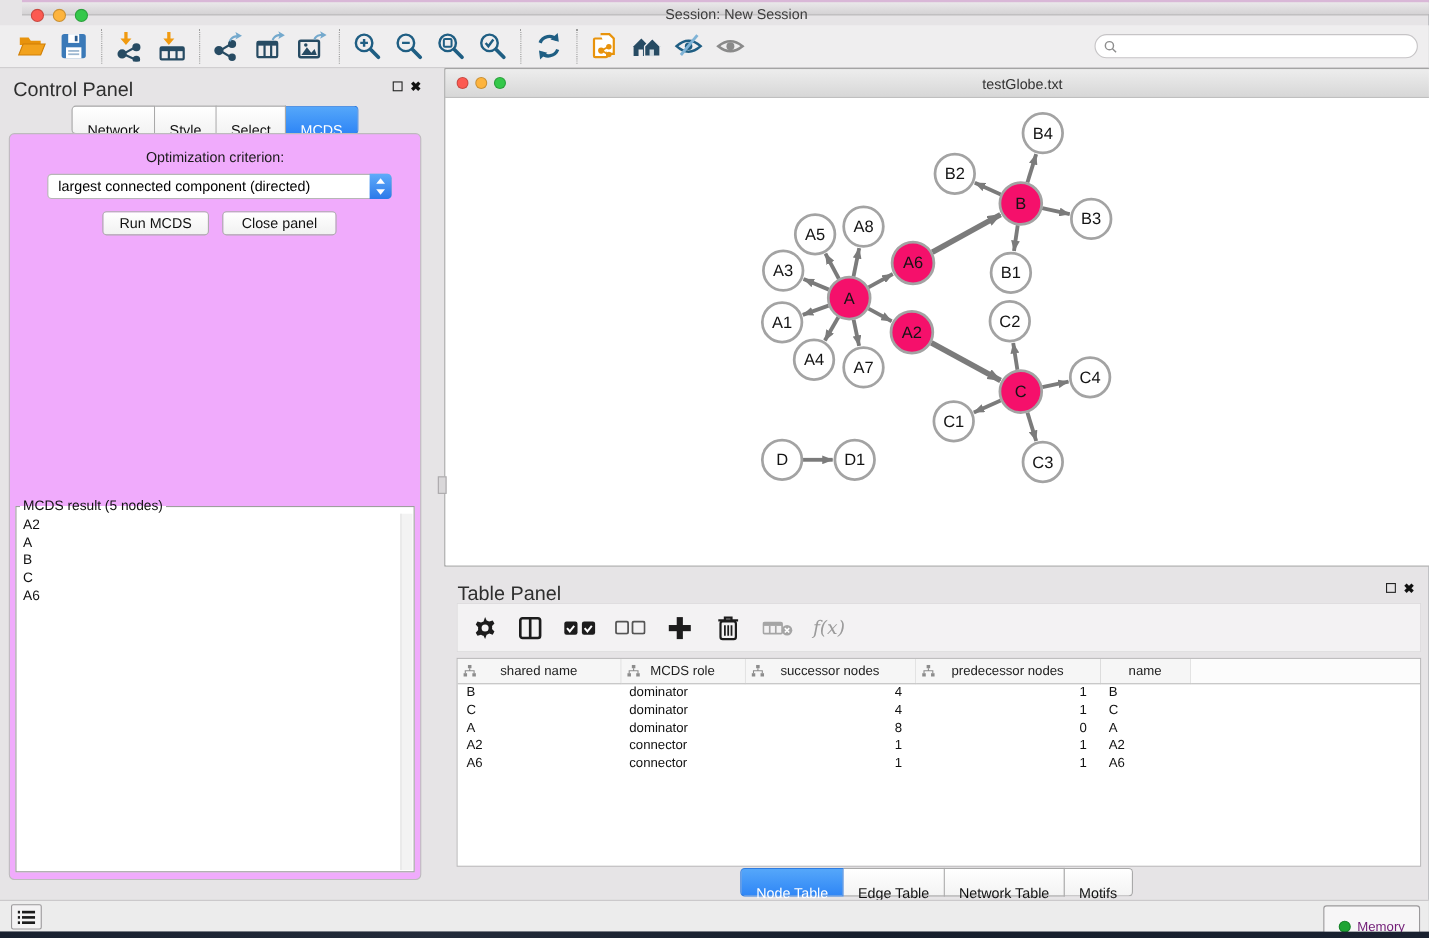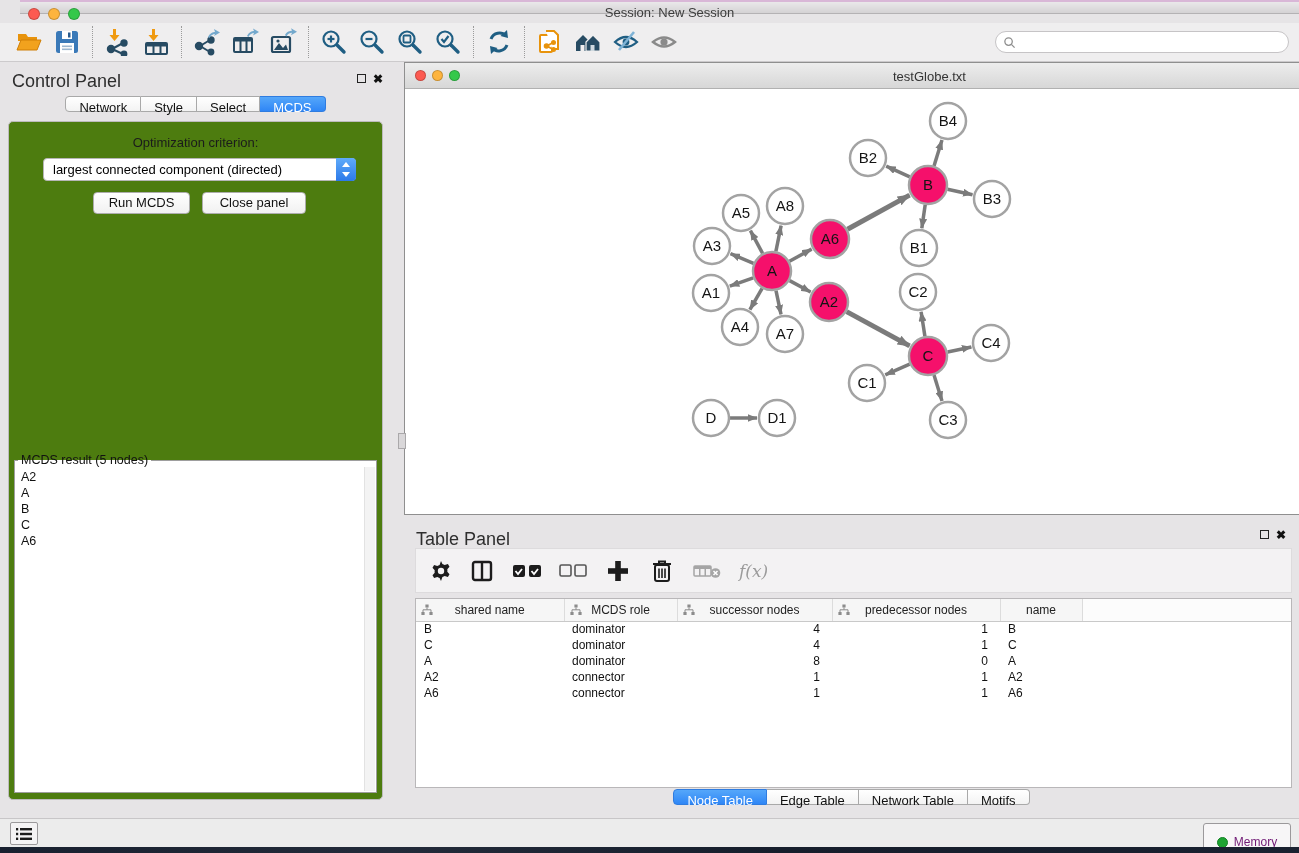--- a/index.html
+++ b/index.html
@@ -28,27 +28,27 @@
   .ic-stroke { fill:none; stroke:#1f5e83; stroke-width:2.2; }
 
   
   .control-panel { position:absolute; left:0; top:62px; width:391px; height:750px; }
   .panel-head-title { position:absolute; left:12px; top:9px; font-size:18px; color:#2e2e2e; }
   .float-ico { position:absolute; width:9px; height:9px; border:1.5px solid #222; display:inline-block; }
   .close-ico { position:absolute; font-size:12px; font-weight:bold; color:#111; line-height:12px; }
   .cp-float { right:25px; top:12px; } .cp-close { right:8px; top:11px; }
   .seg-tabs { display:flex; }
   .seg-tab { border:1px solid #a9a9a9; border-left:none; background:linear-gradient(#ffffff,#f3f3f3);
-    font-size:13px; color:#111; padding:1px 13px; height:16px; line-height:20px; }
+    font-size:13px; color:#111; padding:12px 13px; height:16px; line-height:20px; }
   .seg-tab:first-child { border-left:1px solid #a9a9a9; border-radius:4px 0 0 4px; }
   .seg-tab:last-child { border-radius:0 4px 4px 0; }
   .seg-tab.active { background:linear-gradient(#55a7fa,#2f86f6); color:#fff; border-color:#2f7ce0; }
   .cp-tabs-row { position:absolute; left:0; top:34px; width:100%; display:flex; justify-content:center; }
   .cp-body { position:absolute; left:8px; top:59px; width:375px; height:679px;
-    background:#4d7c0f; border:1px solid #bdbbbd; border-radius:5px; }
+    background:#f0abfc; border:1px solid #bdbbbd; border-radius:5px; }
   .opt-label { position:absolute; left:0; width:100%; top:13px; text-align:center; font-size:13px; color:#1b1b1b; }
   .dropdown { position:absolute; left:34px; top:36px; width:313px; height:23px; background:#fff;
     border:1px solid #b6b6b6; border-radius:4px; font-size:13px; }
   .dropdown .dd-label { position:absolute; left:9px; top:3px; }
   .stepper { position:absolute; right:-1px; top:-1px; width:20px; height:23px;
     background:linear-gradient(#5fabfa,#2c79e9); border-radius:0 4px 4px 0; }
   .stepper .tri-up, .stepper .tri-dn { position:absolute; left:6px; width:0; height:0;
     border-left:4px solid transparent; border-right:4px solid transparent; }
   .stepper .tri-up { top:4px;  border-bottom:5px solid #fff; }
   .stepper .tri-dn { bottom:4px; border-top:5px solid #fff; }

